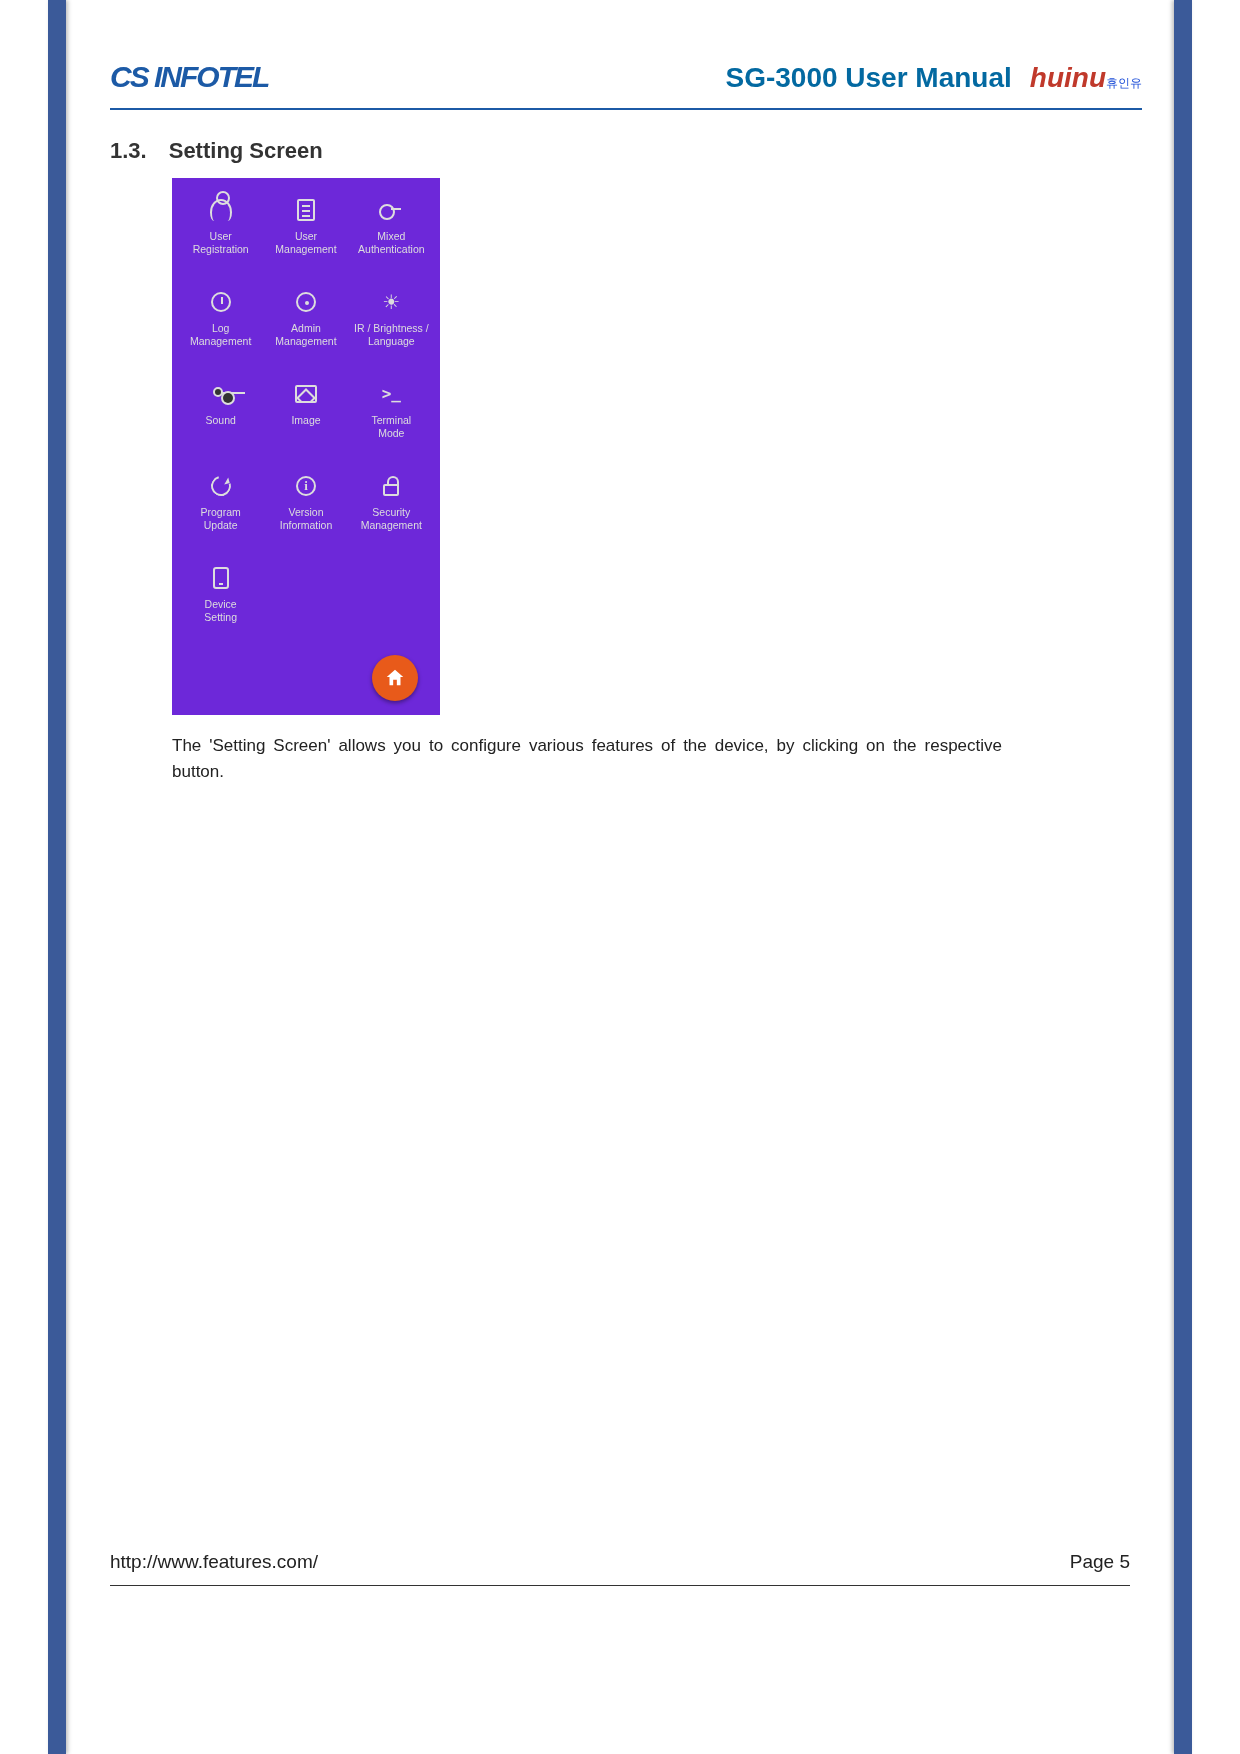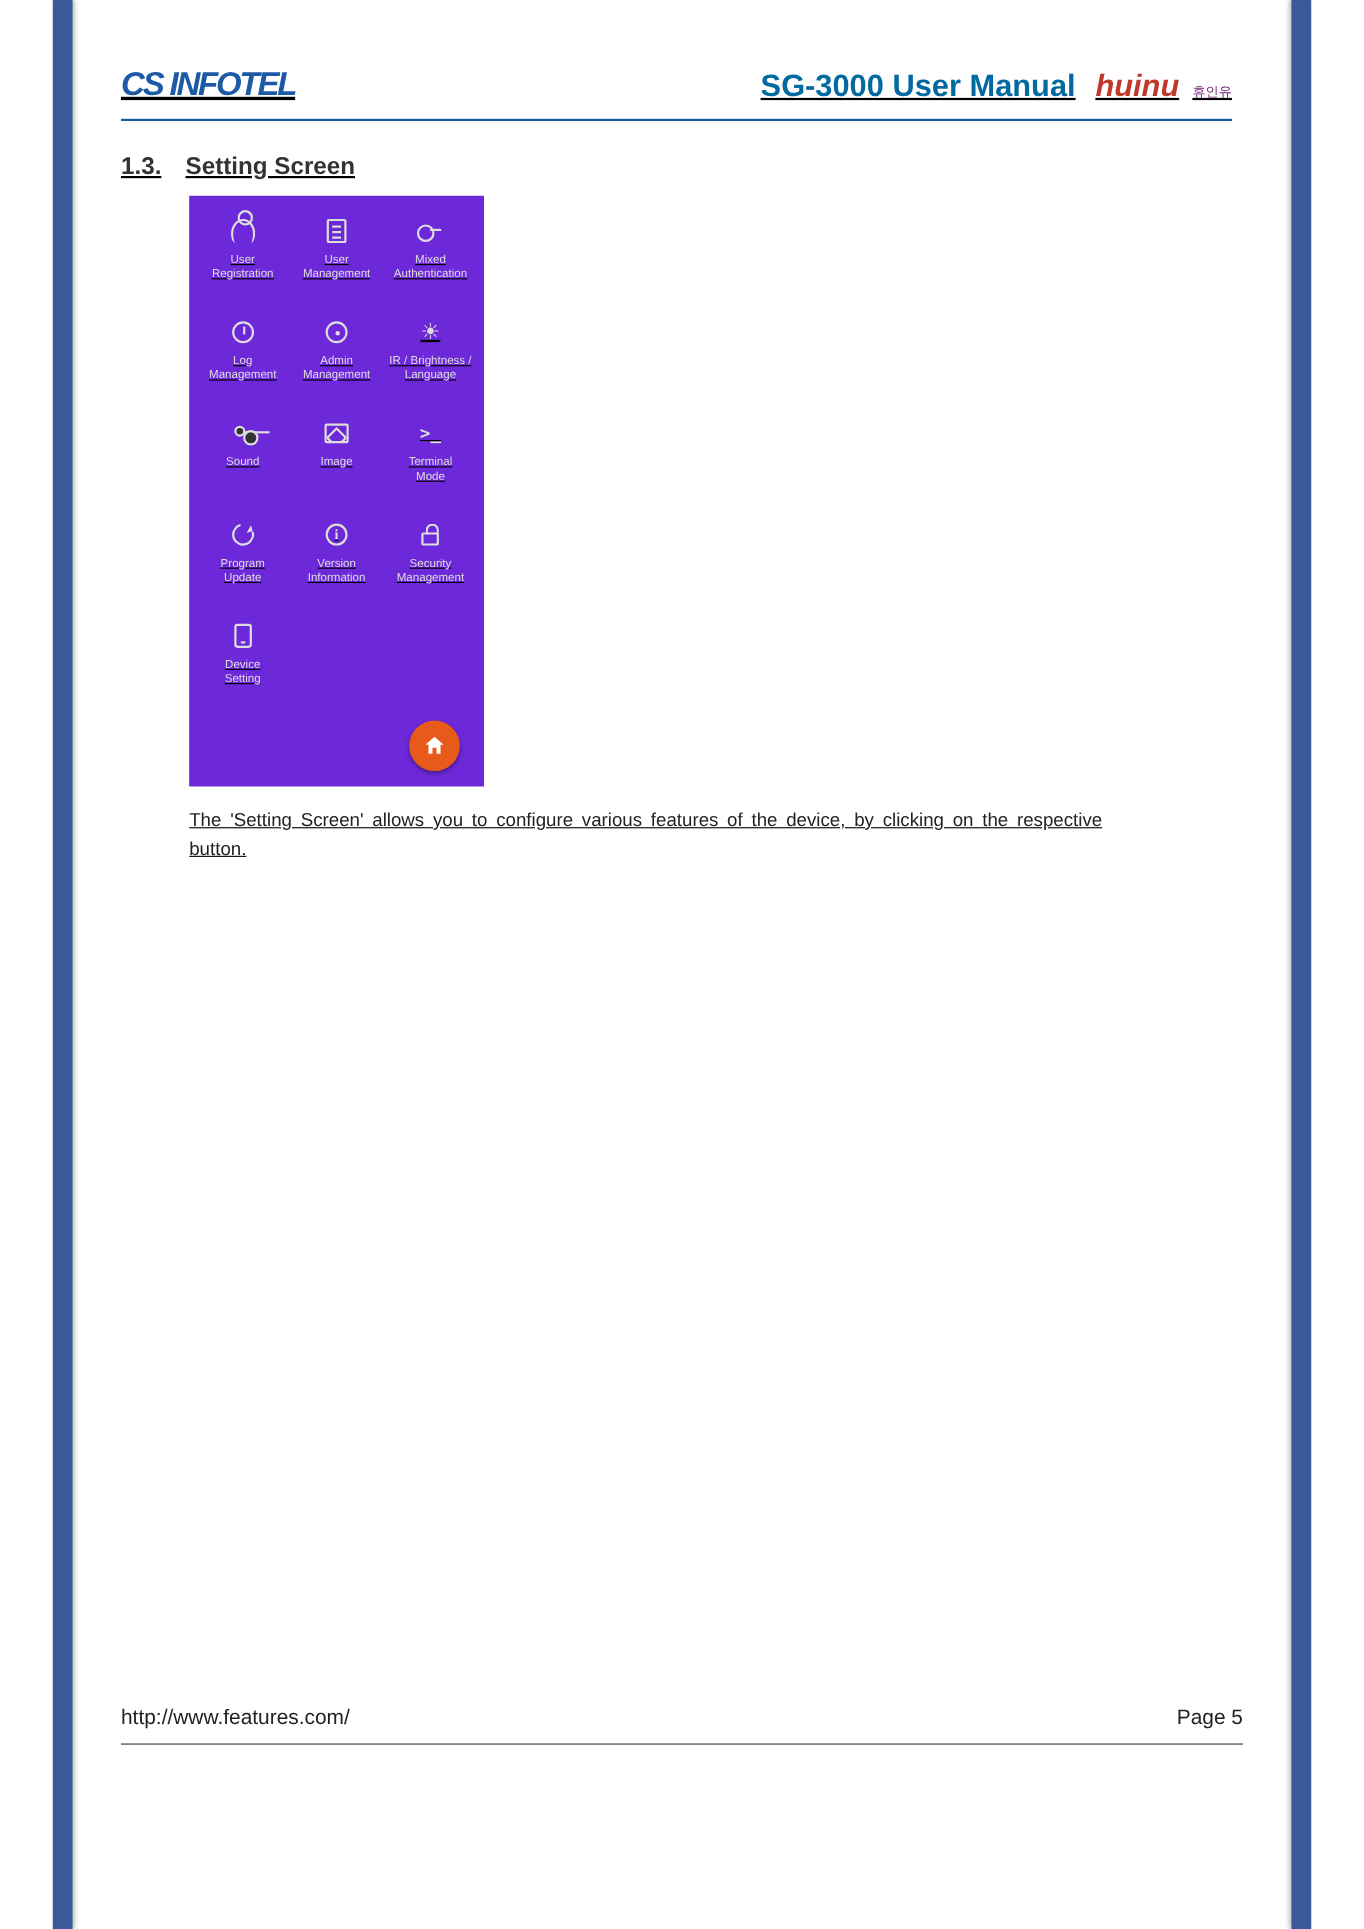--- a/index.html
+++ b/index.html
@@ -24,23 +24,22 @@
     right: 48px;
     top: 0;
     width: 18px;
     height: 1754px;
     background: #3b5a99;
     box-shadow: -2px 0 4px rgba(0,0,0,0.25);
   }
   .page-inner {
     position: absolute;
     left: 110px;
-    right: 120px;
+    right: 98px;
     top: 60px;
-    text-decoration: underline;
   }
   .header-row {
     display: flex;
     align-items: flex-end;
     justify-content: space-between;
     padding-bottom: 10px;
   }
   .logo-left {
     font-family: Arial, sans-serif;
     font-weight: 900;
@@ -63,24 +62,24 @@
   }
   .logo-right {
     font-family: Arial, sans-serif;
     font-weight: 900;
     font-style: italic;
     font-size: 28px;
     color: #c0392b;
   }
   .logo-right .suffix {
     font-size: 12px;
-    color: #701a75;
+    color: #1d4ed8;
     font-style: normal;
     font-weight: normal;
-    margin-left: 12px;
+    margin-left: 0;
   }
   .header-rule {
     border: none;
     border-top: 2px solid #1c5aa6;
     margin-top: 4px;
   }
   .section-heading {
     margin-top: 28px;
     font-size: 22px;
     font-weight: bold;

